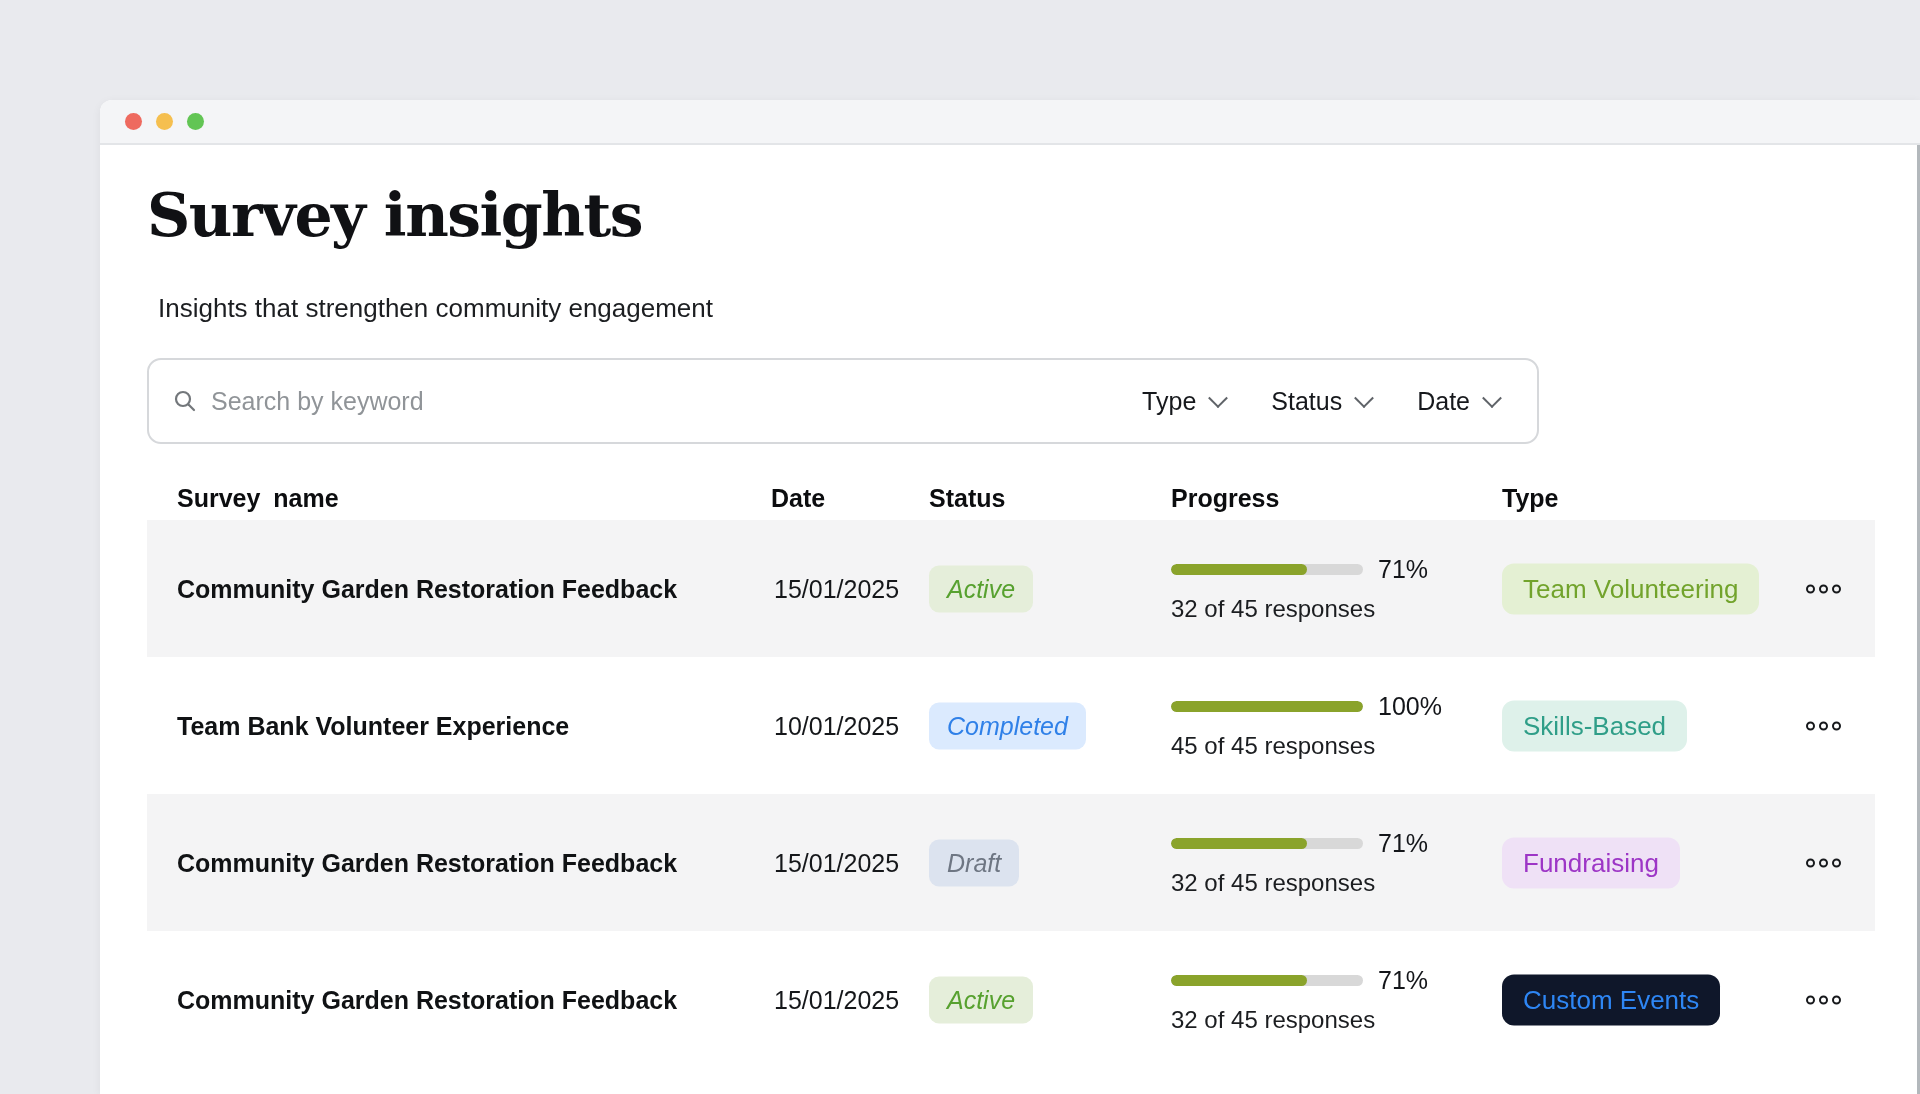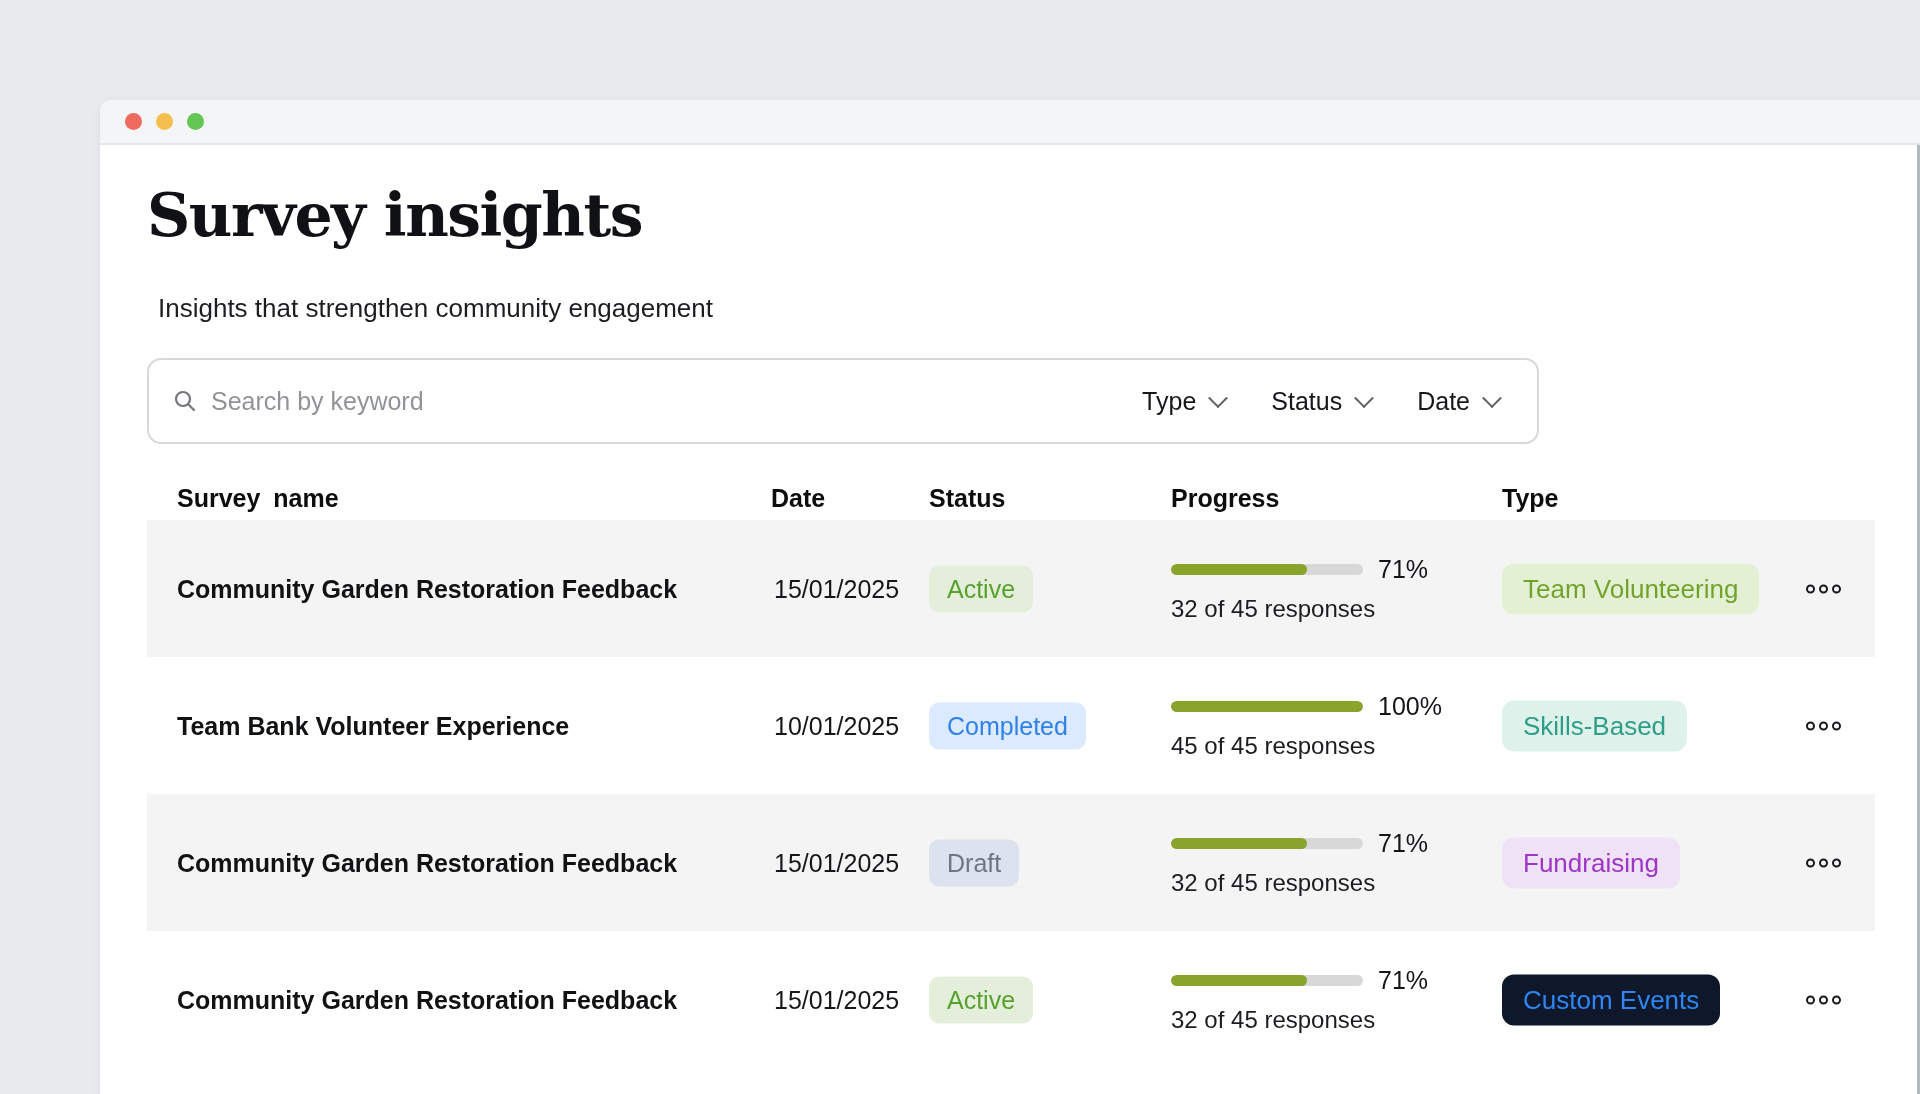--- a/index.html
+++ b/index.html
@@ -74,21 +74,21 @@
   .col.c-date{left:624px;}
   .col.c-status{left:782px;}
   .col.c-progress{left:1024px;}
   .col.c-type{left:1355px;}
 
   .row{position:relative;height:137px;background:#ffffff;}
   .row.striped{background:#f4f4f5;}
   .cell{position:absolute;top:50%;transform:translateY(-50%);}
   .cell.name{left:30px;font-size:25px;font-weight:700;color:#101214;}
   .cell.date{left:627px;font-size:25px;color:#15171a;}
-  .cell.status{left:782px;}
+  .cell.status{left:782px;font-style:italic;}
   .cell.progress{left:1024px;display:flex;flex-direction:column;gap:11px;}
   .cell.type{left:1355px;}
   .cell.dots{left:1655px;}
 
   .badge{display:inline-block;white-space:nowrap;}
   .status-badge{font-size:25px;padding:9px 18px;border-radius:10px;}
   .type-badge{font-size:26px;padding:10px 21px;border-radius:12px;}
 
   .pline{display:flex;align-items:center;gap:15px;}
   .ptrack{width:192px;height:11px;border-radius:6px;overflow:hidden;position:relative;}

